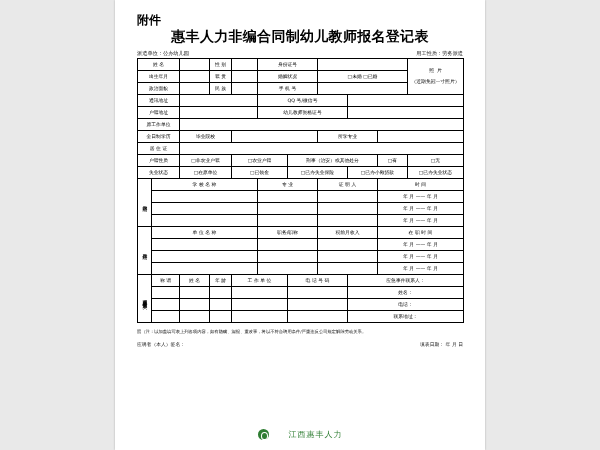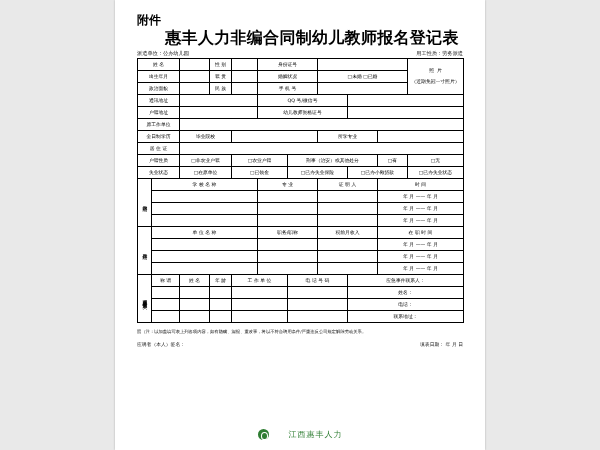--- a/index.html
+++ b/index.html
@@ -13,23 +13,22 @@
     position:absolute;left:115px;top:0;width:370px;height:450px;
     background:#ffffff;
     box-shadow:0 0 2px rgba(0,0,0,.25);
   }
   .attach{
     position:absolute;left:22px;top:12px;
     font-size:12px;font-weight:bold;color:#000;
   }
   .title{
     position:absolute;left:0;top:28px;width:370px;text-align:center;
-    font-size:16px;font-weight:bold;letter-spacing:.3px;color:#000;
+    font-size:14px;font-weight:bold;letter-spacing:.3px;color:#000;
     font-family:Liberation Sans, sans-serif;
-    padding-left:12px;
   }
   .subrow{
     position:absolute;left:22px;top:50px;width:326px;
     display:flex;justify-content:space-between;
     font-size:5.2px;color:#111;
   }
   .tblwrap{position:absolute;left:22px;top:58px;width:326px;}
   table.form{
     border-collapse:collapse;width:326px;
     table-layout:fixed;

